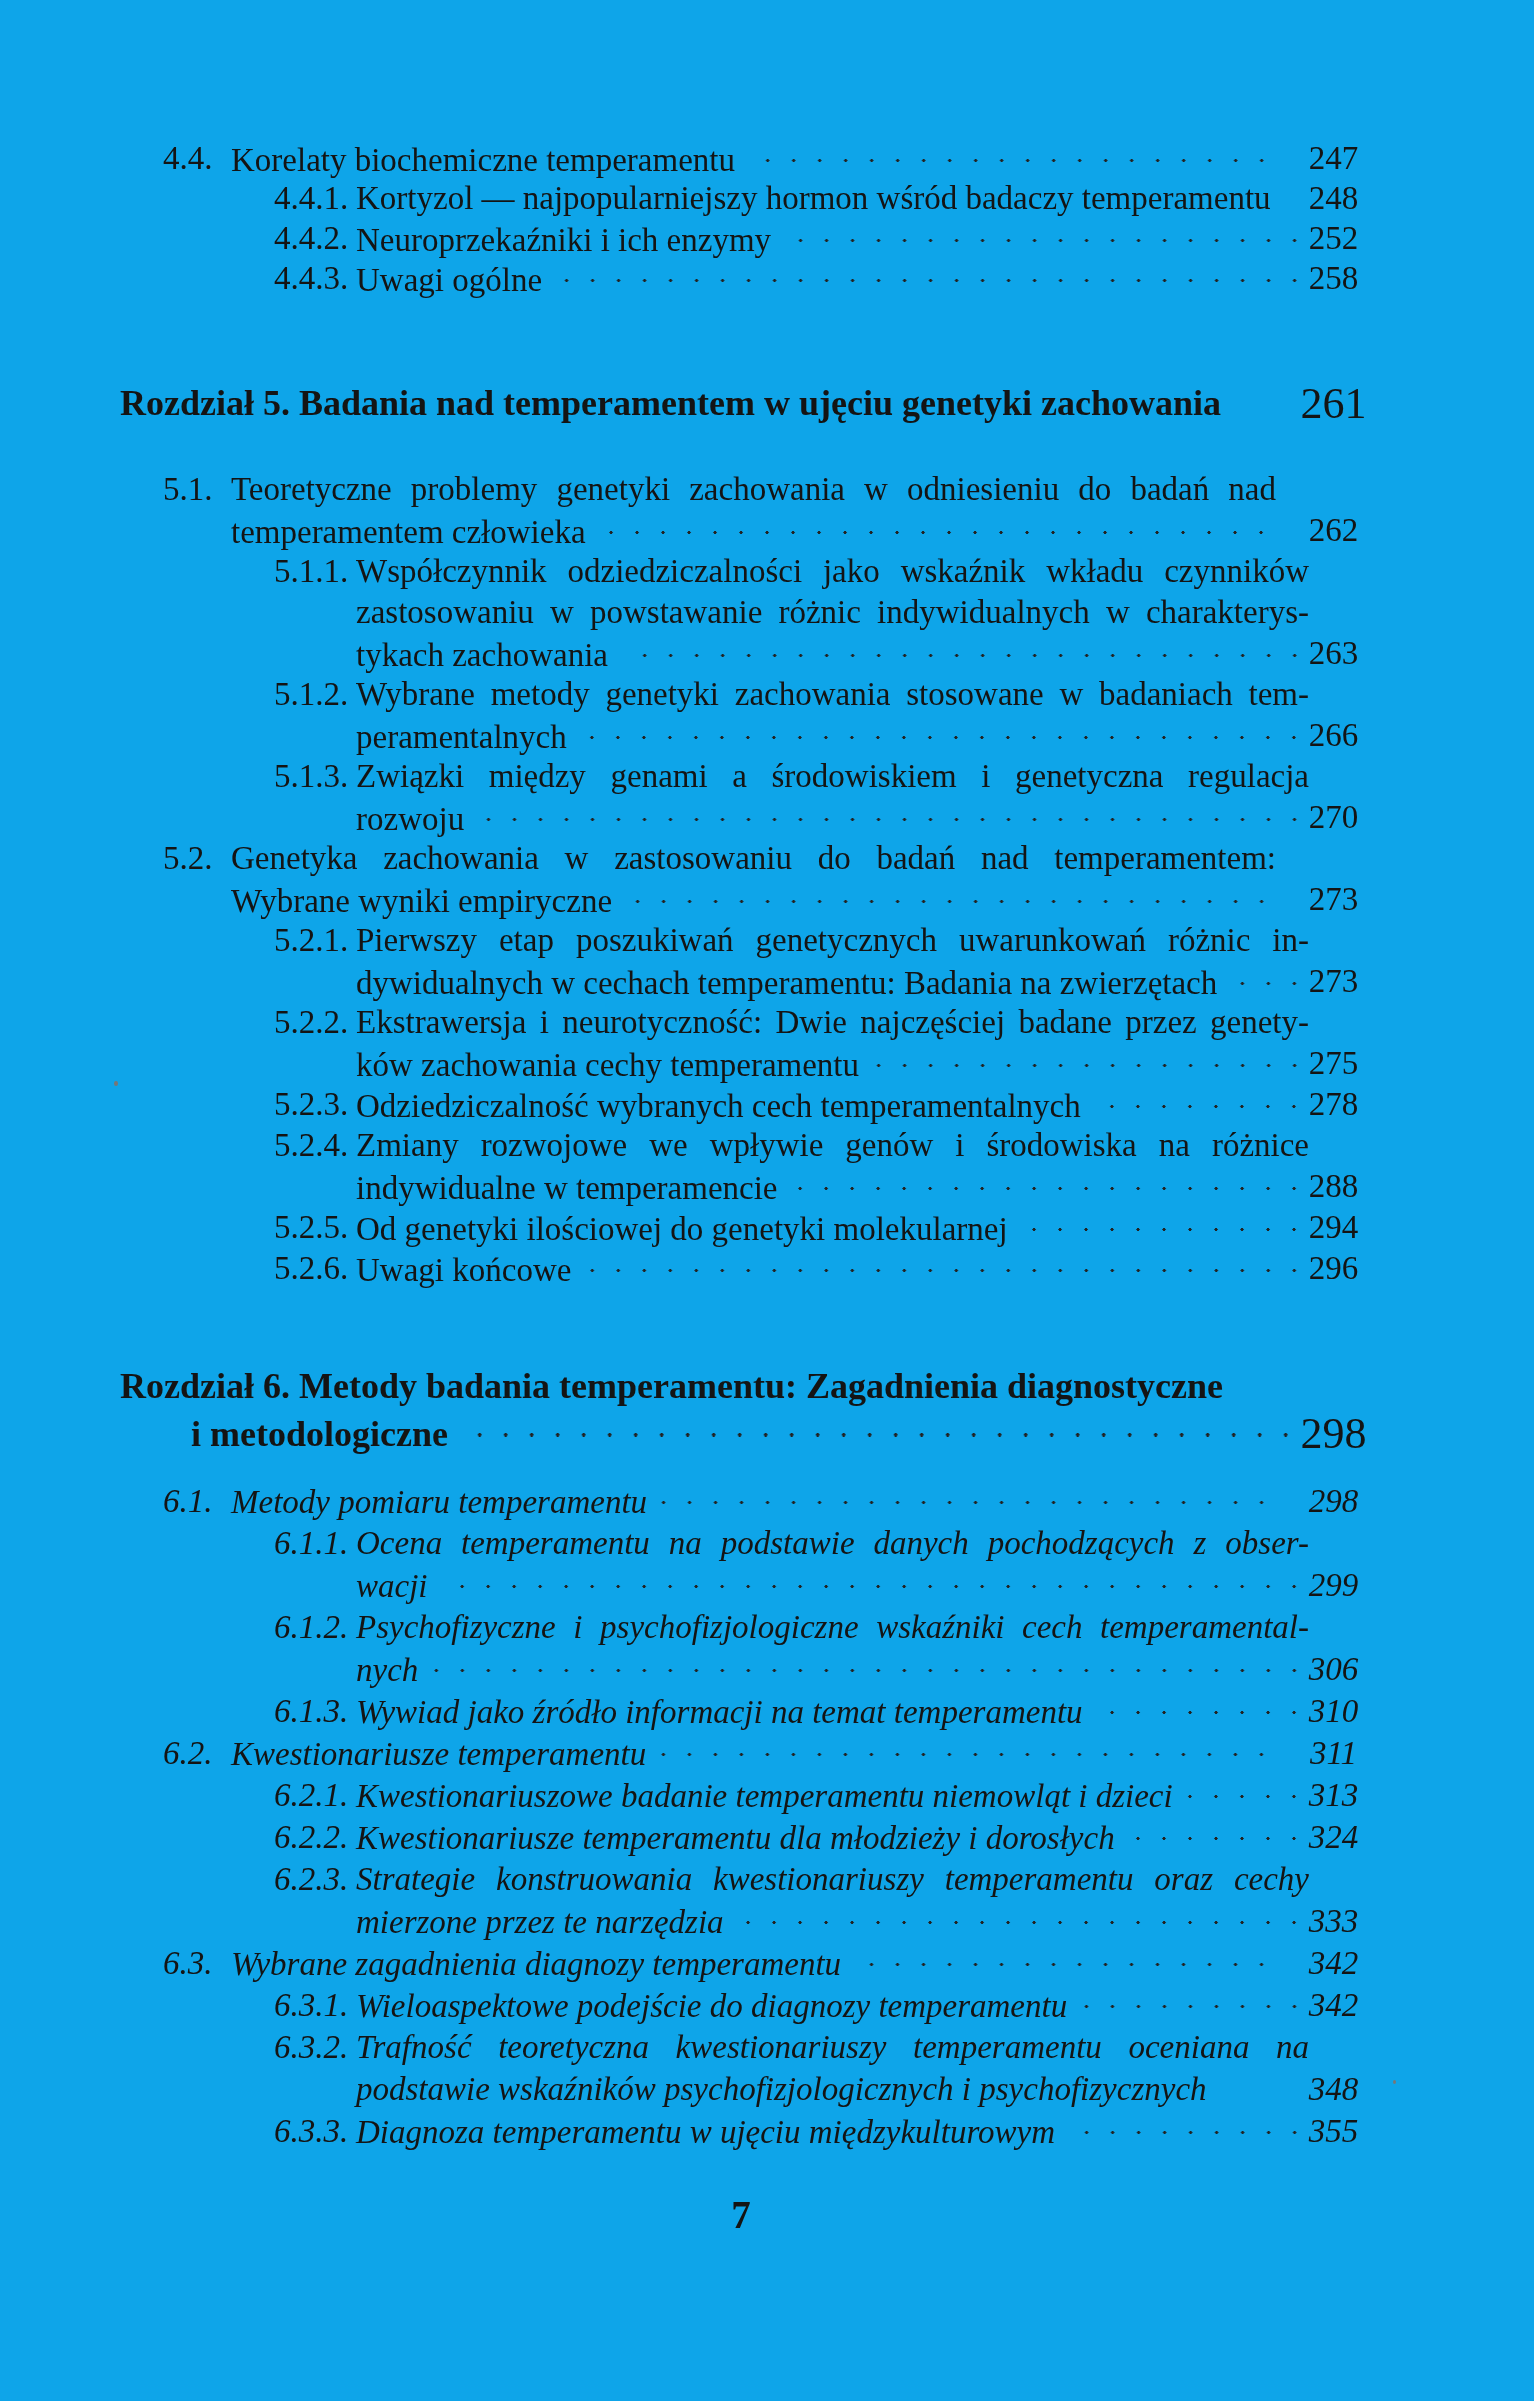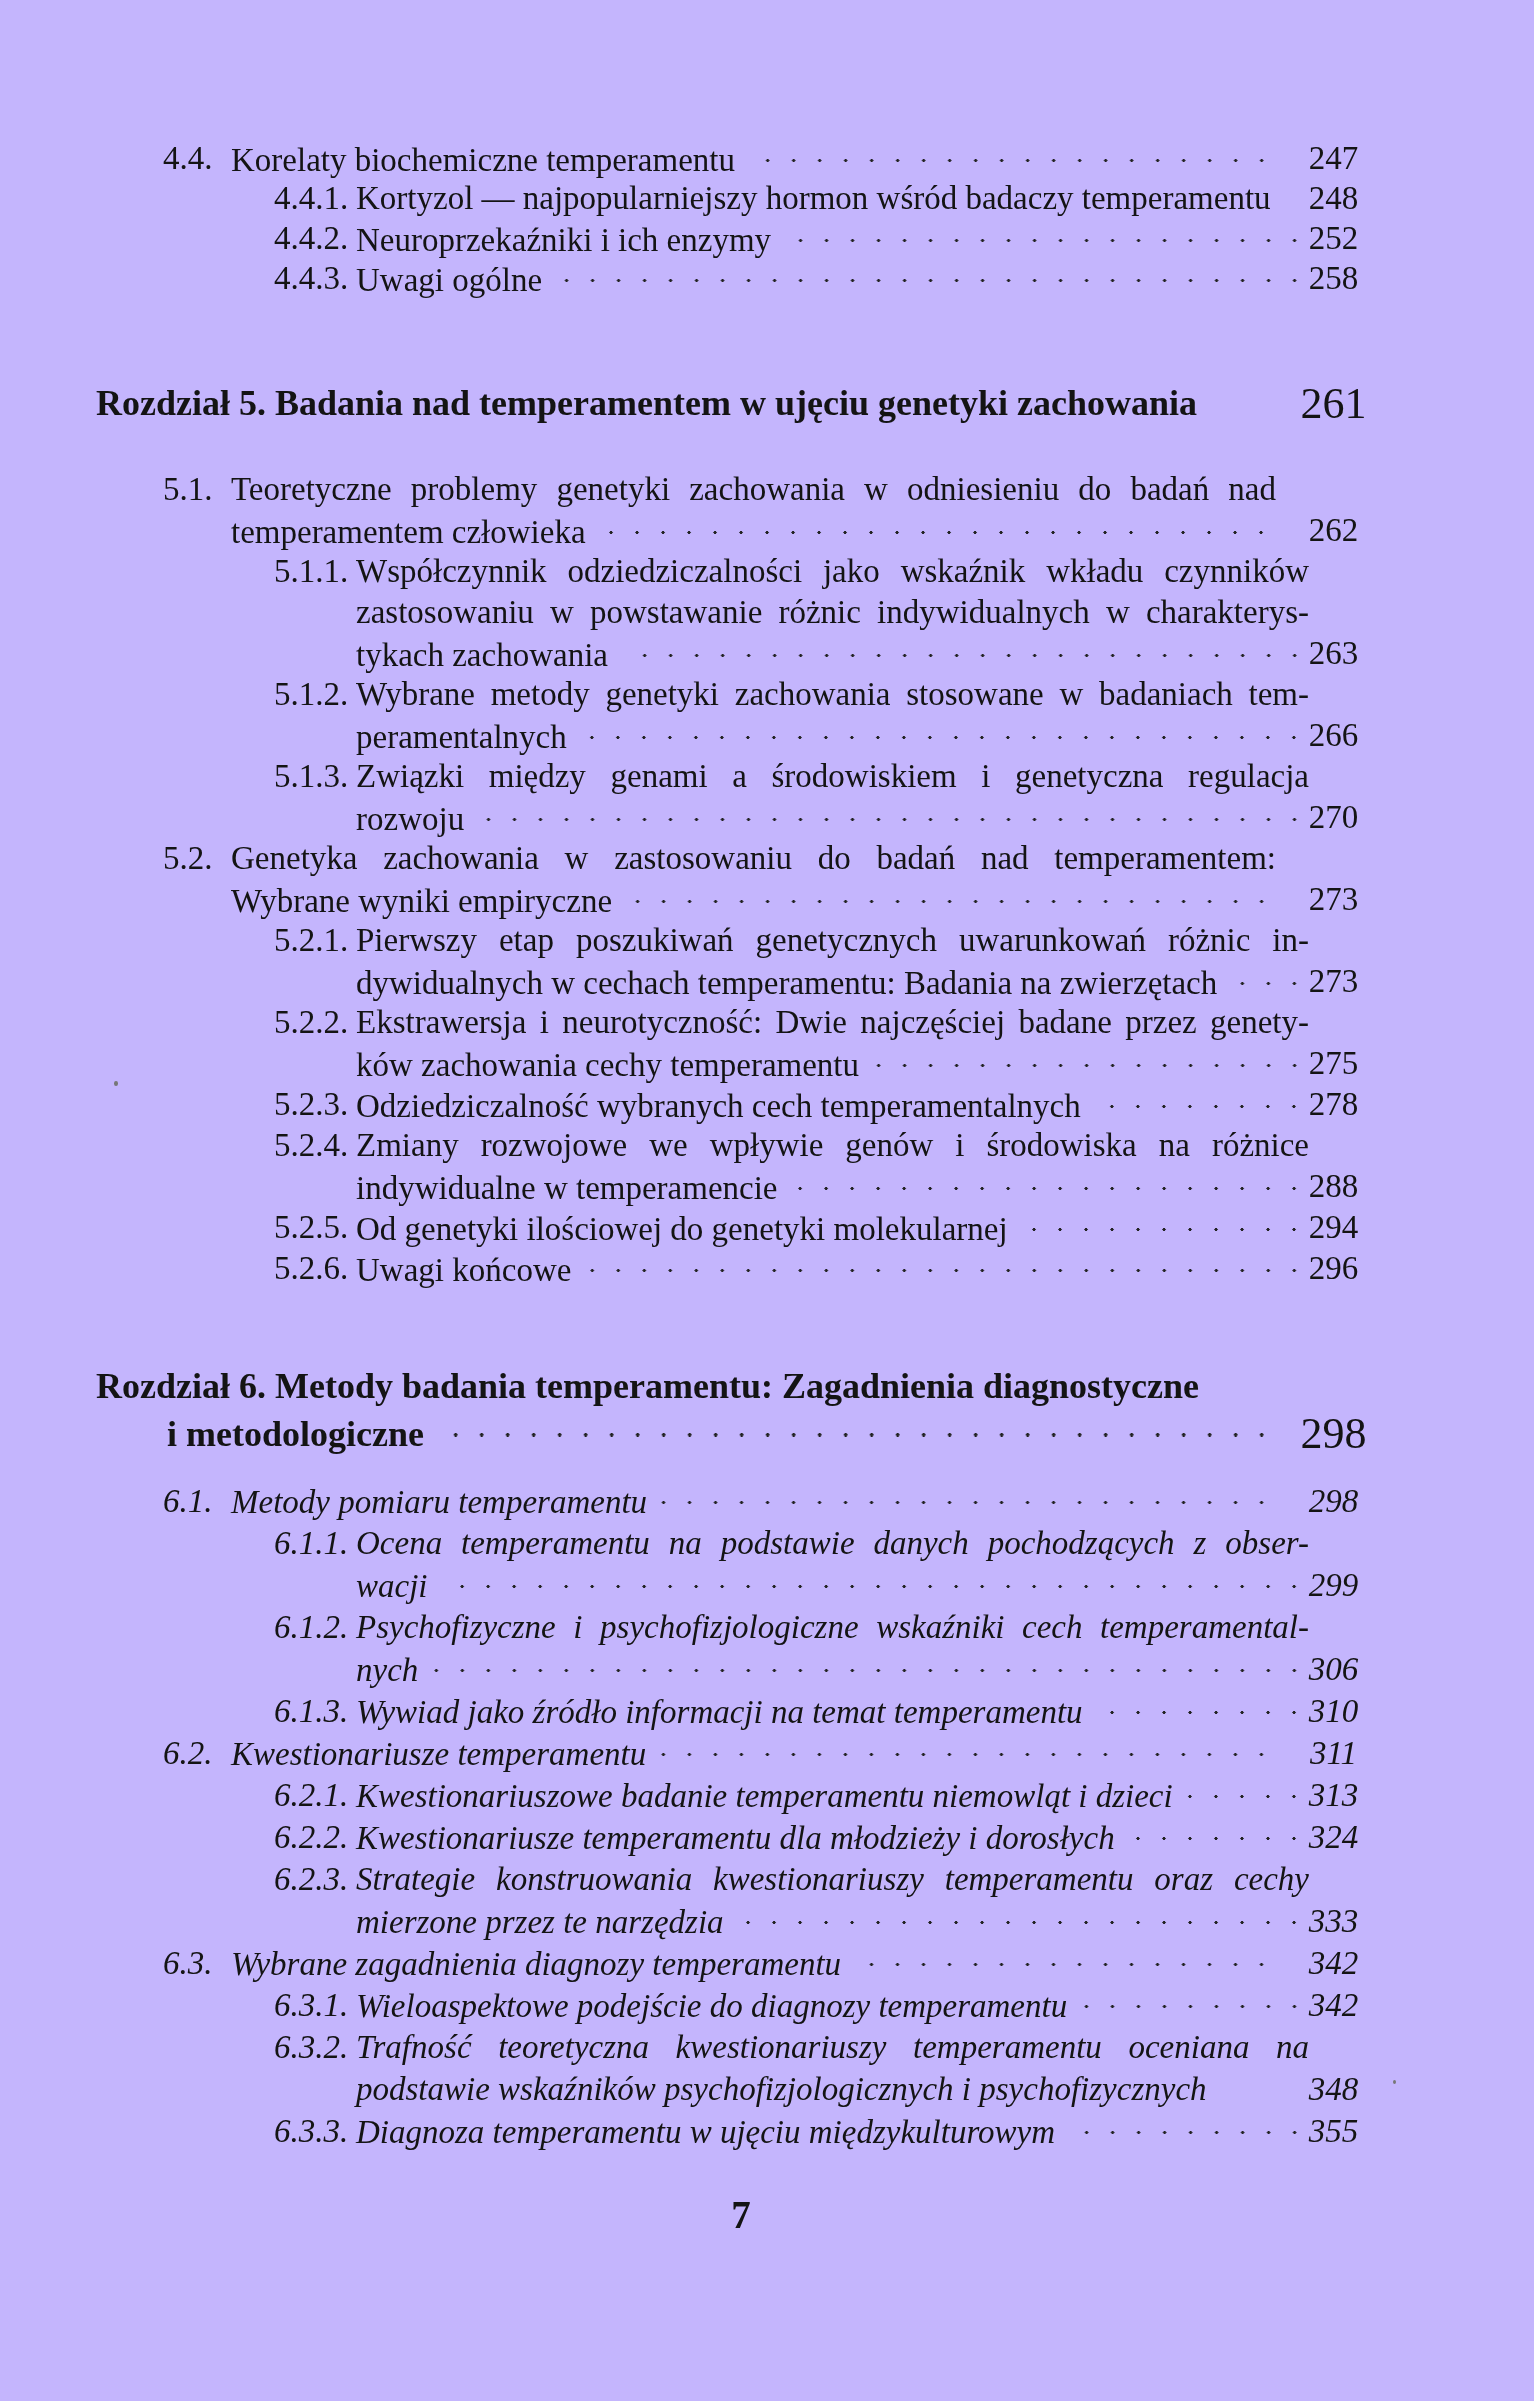--- a/index.html
+++ b/index.html
@@ -1,18 +1,18 @@
 <!DOCTYPE html>
 <html style="font-size:13.7px"><head>
 <meta charset="utf-8">
 <style>
   html, body { margin: 0; padding: 0; background: #ffffff; }
   body { width: 1534px; height: 2401px; position: relative; overflow: hidden;
          font-family: "Liberation Serif", "DejaVu Serif", serif; color: #141414; }
-  .page { position: absolute; left: 0; top: 0; width: 1534px; height: 2401px; background: #c4b5fd; }
+  .page { position: absolute; left: 0; top: 0; width: 1534px; height: 2401px; background: #0ea5e9; }
 
   .block { position: absolute; left: 0; width: 1534px; }
   #block-a { top: 138px; --lh: 40px; }
   #chapter-5 { top: 380px; }
   #block-b { top: 469px; --lh: 41px; }
   #chapter-6 { top: 1363px; }
   #block-c { top: 1480px; font-style: italic; --lh: 42px; }
 
   .row { position: relative; height: var(--lh); font-size: 33px; line-height: var(--lh); white-space: nowrap; }
   .num { position: absolute; top: 0; }
@@ -27,21 +27,21 @@
 
   
   .lvl1 .num { left: 163px; }
   .lvl1 .txt { left: 231px; width: 1045px; }
   
   .lvl2 .num { left: 231px; margin-left: 43px; }
   .lvl2 .txt { left: 324px; width: 953px; margin-left: 32px; }
 
   
   .chapter { font-size: 36px; font-weight: bold; white-space: nowrap; }
-  .chapter .crow { position: relative; height: 47px; line-height: 47px; }
+  .chapter .crow { position: relative; height: 47px; line-height: 47px; margin-left: 24px; }
   .chapter .ctxt { position: absolute; left: 96px; top: 0; display: flex; align-items: baseline; }
   .chapter .ctxt.cont { left: 167px; width: 1109px; }
   .chapter .pg { font-weight: normal; font-size: 44px; }
   .chapter .leader::before { background-image: radial-gradient(circle, #222 1.5px, transparent 2px); }
 
   .folio { position: absolute; top: 2193px; left: 0; width: 1482px; text-align: center;
            font-size: 39px; font-weight: bold; line-height: 43px; }
   .speck { position: absolute; width: 4.3px; height: 5.1px; border-radius: 50%; background: #777; }
 </style>
 </head>

